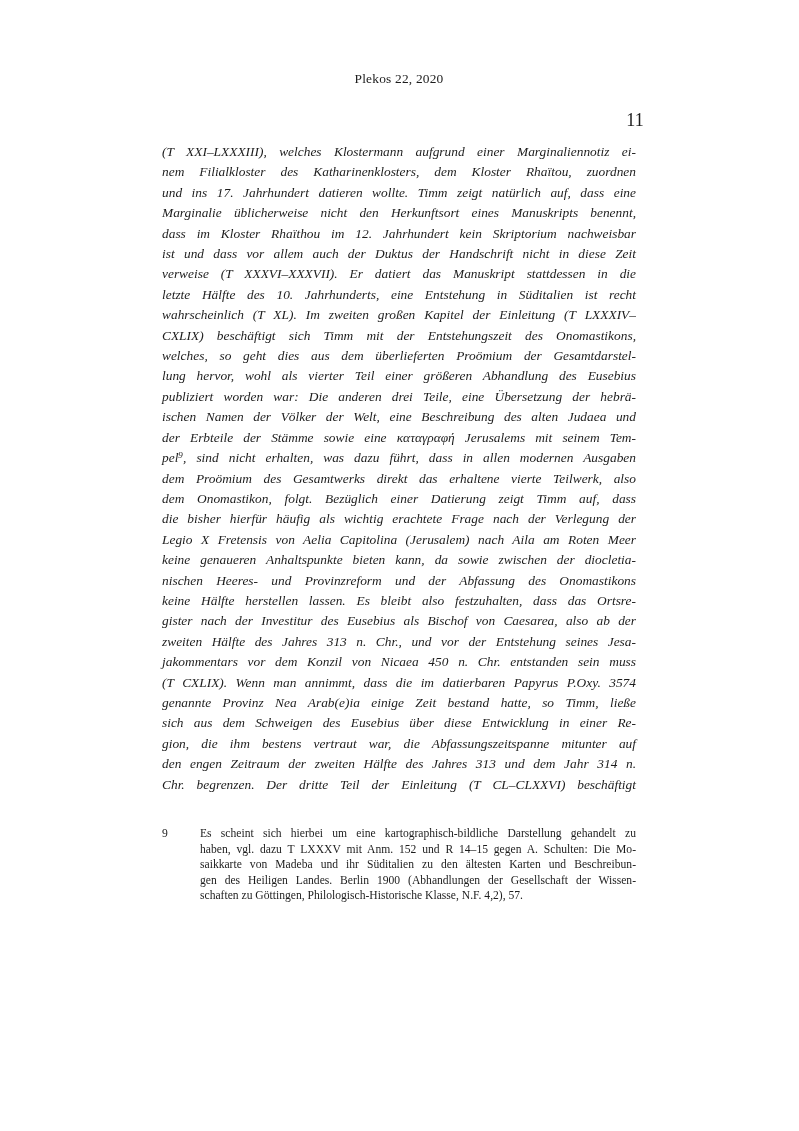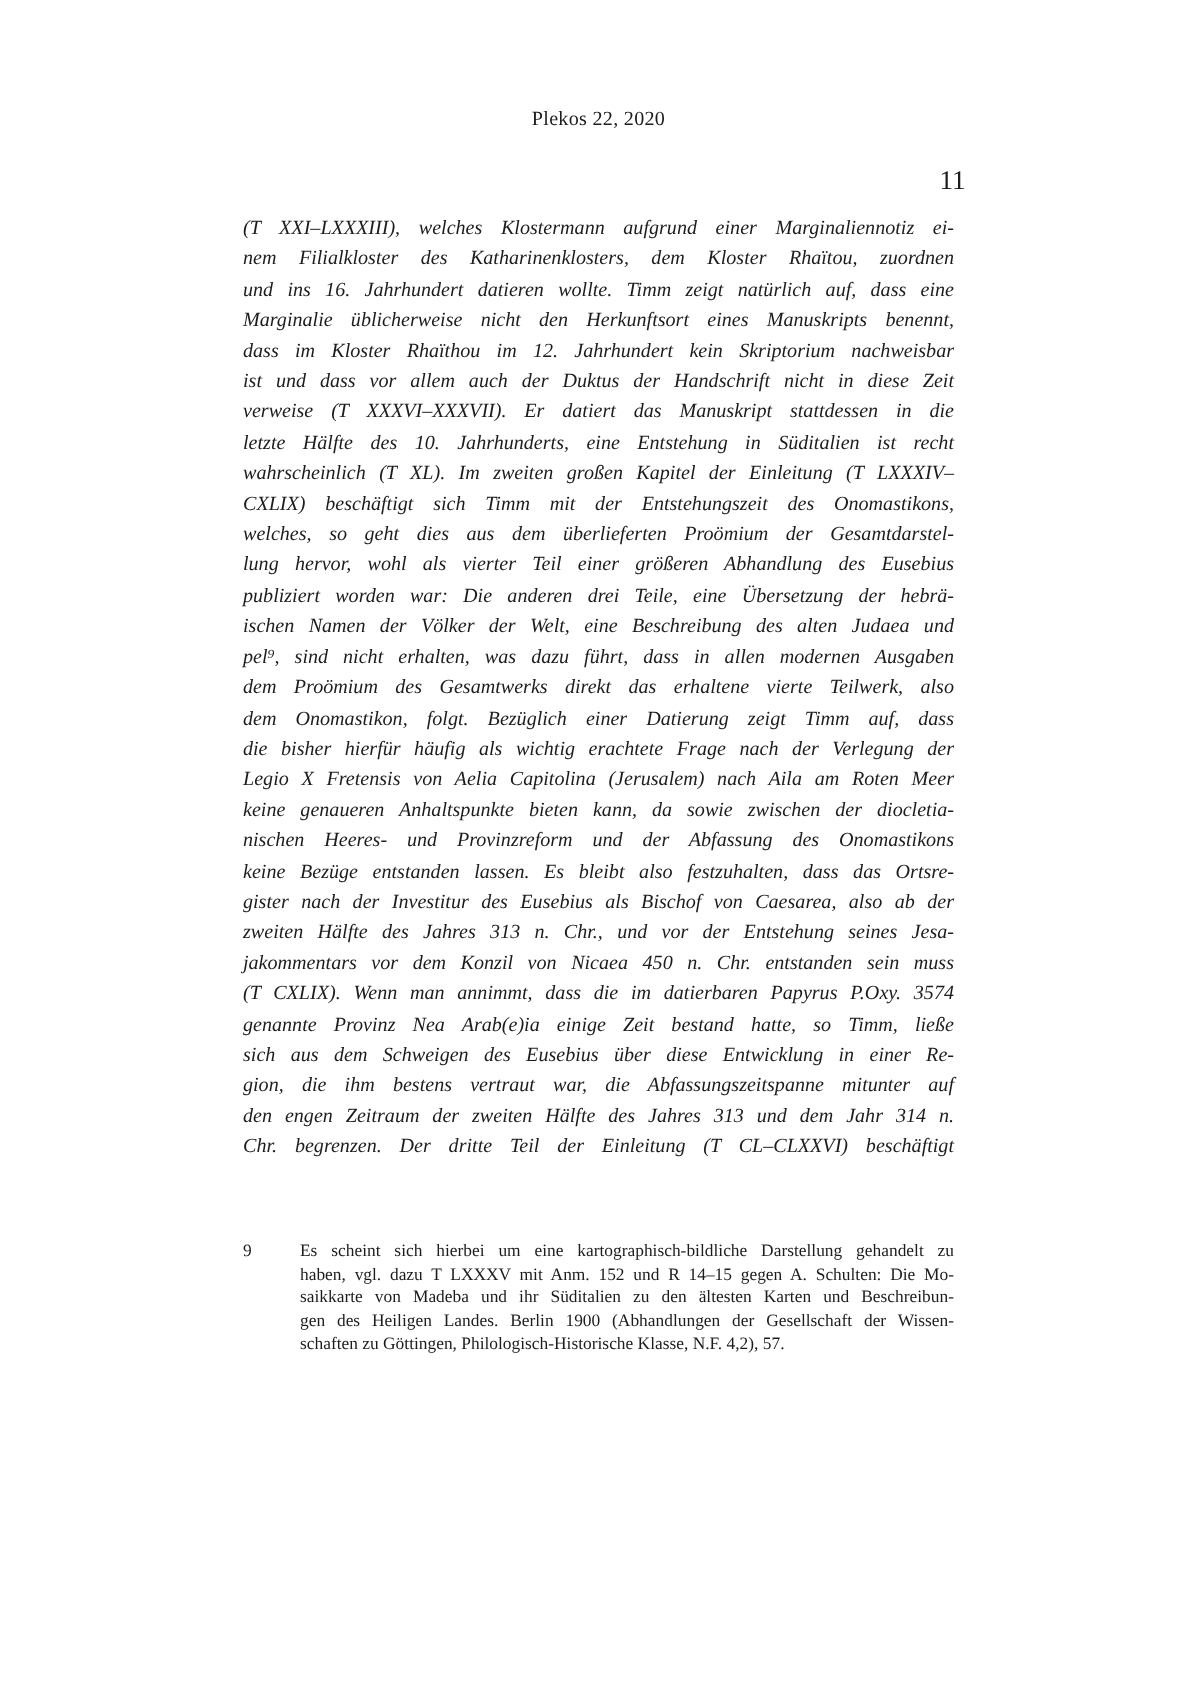--- a/index.html
+++ b/index.html
@@ -73,40 +73,41 @@
 
 <div class="page">
 
   <div class="running-header">Plekos 22, 2020</div>
 
   <div class="page-number">11</div>
 
   <div class="body-text" id="body-lines">
       <div class="line">(T XXI–LXXXIII), welches Klostermann aufgrund einer Marginaliennotiz ei-</div>
       <div class="line">nem Filialkloster des Katharinenklosters, dem Kloster Rhaïtou, zuordnen</div>
-      <div class="line">und ins 16. Jahrhundert datieren wollte. Timm zeigt natürlich auf, dass eine</div>
+      <div class="line">und ins 17. Jahrhundert datieren wollte. Timm zeigt natürlich auf, dass eine</div>
       <div class="line">Marginalie üblicherweise nicht den Herkunftsort eines Manuskripts benennt,</div>
       <div class="line">dass im Kloster Rhaïthou im 12. Jahrhundert kein Skriptorium nachweisbar</div>
       <div class="line">ist und dass vor allem auch der Duktus der Handschrift nicht in diese Zeit</div>
       <div class="line">verweise (T XXXVI–XXXVII). Er datiert das Manuskript stattdessen in die</div>
       <div class="line">letzte Hälfte des 10. Jahrhunderts, eine Entstehung in Süditalien ist recht</div>
       <div class="line">wahrscheinlich (T XL). Im zweiten großen Kapitel der Einleitung (T LXXXIV–</div>
       <div class="line">CXLIX) beschäftigt sich Timm mit der Entstehungszeit des Onomastikons,</div>
       <div class="line">welches, so geht dies aus dem überlieferten Proömium der Gesamtdarstel-</div>
       <div class="line">lung hervor, wohl als vierter Teil einer größeren Abhandlung des Eusebius</div>
       <div class="line">publiziert worden war: Die anderen drei Teile, eine Übersetzung der hebrä-</div>
       <div class="line">ischen Namen der Völker der Welt, eine Beschreibung des alten Judaea und</div>
+      <div class="line">der Erbteile der Stämme sowie eine καταγραφή Jerusalems mit seinem Tem-</div>
       <div class="line">pel⁹, sind nicht erhalten, was dazu führt, dass in allen modernen Ausgaben</div>
       <div class="line">dem Proömium des Gesamtwerks direkt das erhaltene vierte Teilwerk, also</div>
       <div class="line">dem Onomastikon, folgt. Bezüglich einer Datierung zeigt Timm auf, dass</div>
       <div class="line">die bisher hierfür häufig als wichtig erachtete Frage nach der Verlegung der</div>
       <div class="line">Legio X Fretensis von Aelia Capitolina (Jerusalem) nach Aila am Roten Meer</div>
       <div class="line">keine genaueren Anhaltspunkte bieten kann, da sowie zwischen der diocletia-</div>
       <div class="line">nischen Heeres- und Provinzreform und der Abfassung des Onomastikons</div>
-      <div class="line">keine Bezüge entstanden lassen. Es bleibt also festzuhalten, dass das Orts­re-</div>
+      <div class="line">keine Hälfte herstellen lassen. Es bleibt also festzuhalten, dass das Orts­re-</div>
       <div class="line">gister nach der Investitur des Eusebius als Bischof von Caesarea, also ab der</div>
       <div class="line">zweiten Hälfte des Jahres 313 n. Chr., und vor der Entstehung seines Jesa-</div>
       <div class="line">jakommentars vor dem Konzil von Nicaea 450 n. Chr. entstanden sein muss</div>
       <div class="line">(T CXLIX). Wenn man annimmt, dass die im datierbaren Papyrus P.Oxy. 3574</div>
       <div class="line">genannte Provinz Nea Arab(e)ia einige Zeit bestand hatte, so Timm, ließe</div>
       <div class="line">sich aus dem Schweigen des Eusebius über diese Entwicklung in einer Re-</div>
       <div class="line">gion, die ihm bestens vertraut war, die Abfassungszeitspanne mitunter auf</div>
       <div class="line">den engen Zeitraum der zweiten Hälfte des Jahres 313 und dem Jahr 314 n.</div>
       <div class="line">Chr. begrenzen. Der dritte Teil der Einleitung (T CL–CLXXVI) beschäftigt</div>
     </div>

